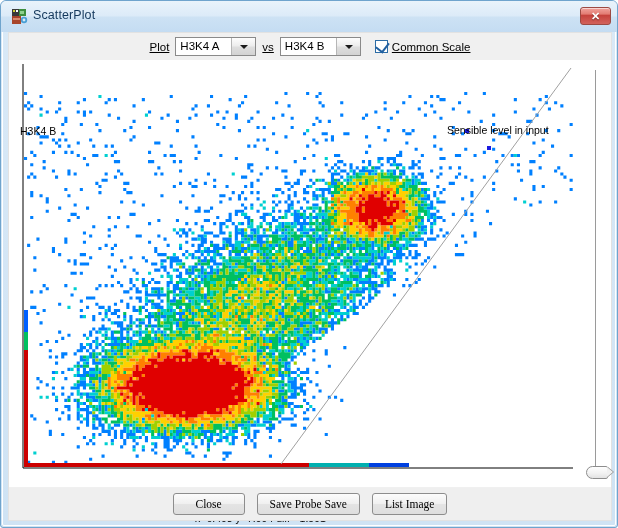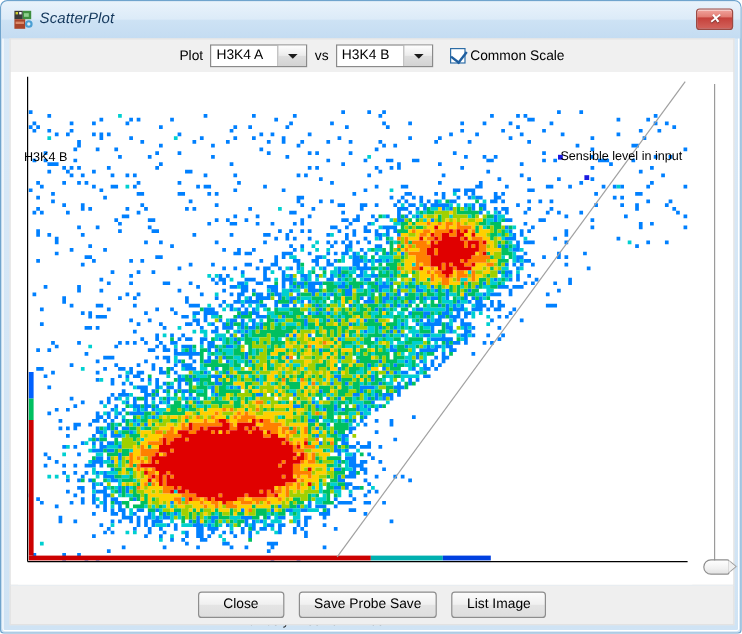--- a/index.html
+++ b/index.html
@@ -35,21 +35,20 @@
     pointer-events: none;
   }
 
   
   #titlebar {
     position: absolute;
     left: 0; top: 0;
     width: 618px; height: 31px;
     background: linear-gradient(to bottom, #e9f3fb 0%, #dcebf8 48%, #cde2f4 52%, #c4dcf2 100%);
     border-radius: 5px 5px 0 0;
-    font-style: italic;
   }
   #title-icon {
     position: absolute;
     left: 10px; top: 7px;
     width: 17px; height: 17px;
   }
   #title-text {
     position: absolute;
     left: 32px; top: 7px;
     font-size: 12.5px;
@@ -91,20 +90,21 @@
     position: absolute;
     left: 0; top: 0;
     width: 602px; height: 27px;
     background: #f0f0f0;
     display: flex;
     align-items: center;
     justify-content: center;
     gap: 6px;
     font-size: 11.5px;
     color: #000000;
+    text-decoration: underline;
   }
   .tb-label { color: #000; font-size: 11.5px; }
   .combo {
     position: relative;
     width: 81px; height: 19px;
     box-sizing: border-box;
     border: 1px solid #8a8a8a;
     background: #ffffff;
     cursor: pointer;
   }
@@ -179,21 +179,21 @@
     font-family: "Liberation Sans", sans-serif;
   }
   #axis-x-label {
     position: absolute;
     left: 275px; top: 466px;
     font-size: 10.5px;
     color: #000;
   }
   #legend-text {
     position: absolute;
-    left: 458px; top: 64px;
+    left: 438px; top: 64px;
     font-size: 10.5px;
     color: #000;
     white-space: nowrap;
   }
   #legend-swatch {
     position: absolute;
     left: 456px; top: 69px;
     width: 4px; height: 4px;
     background: #1a1ae0;
   }
@@ -266,21 +266,21 @@
   }
   .dlg-button {
     min-width: 72px;
     height: 22px;
     padding: 0 12px;
     box-sizing: border-box;
     border: 1px solid #8d8d8d;
     border-radius: 3px;
     background: linear-gradient(to bottom, #fcfcfc 0%, #f0f0f0 48%, #e4e4e4 52%, #dedede 100%);
     font-size: 11.5px;
-    font-family: Liberation Sans, sans-serif;
+    font-family: Liberation Serif, serif;
     color: #000;
     line-height: 20px;
     text-align: center;
     cursor: pointer;
   }
 </style>
 </head>
 <body>
 
 <div id="window">

